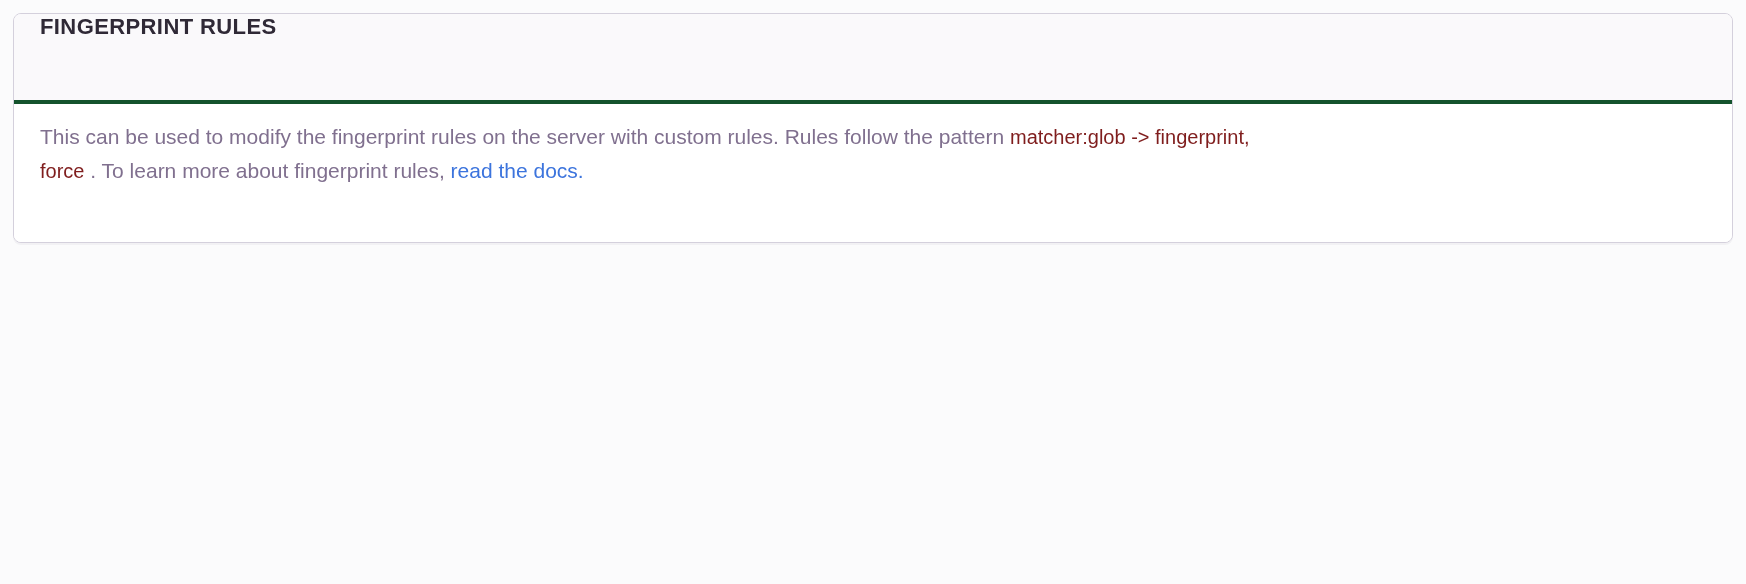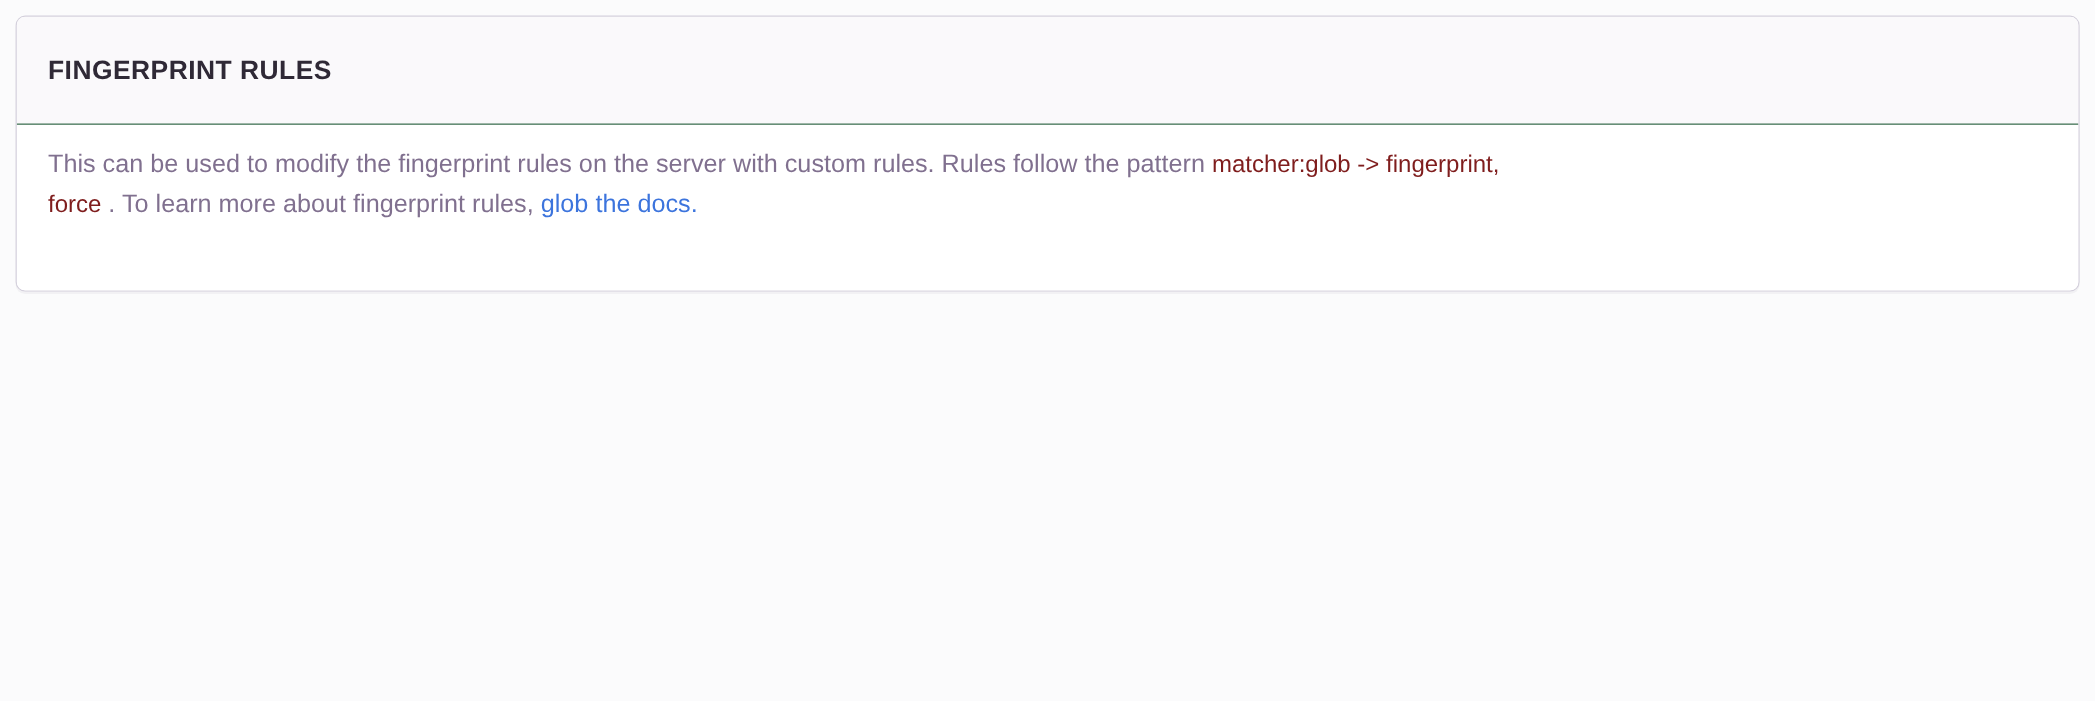--- a/index.html
+++ b/index.html
@@ -16,25 +16,24 @@
     top: 13px;
     width: 1720px;
     border: 1px solid #d4d0dc;
     border-radius: 8px;
     background: #ffffff;
     overflow: hidden;
     box-shadow: 0 2px 0 rgba(37, 11, 54, 0.04);
   }
   .panel-header {
     display: flex;
-    align-items: center;
     height: 90px;
     padding: 0 26px;
     background: #faf9fb;
-    border-bottom: 1px solid #14532d;
+    border-bottom: 4px solid #14532d;
   }
   .panel-title {
     font-size: 22px;
     font-weight: 700;
     letter-spacing: 0.4px;
     color: #2f2936;
     text-transform: uppercase;
   }
   .panel-body {
     padding: 16px 26px 32px 26px;
@@ -87,17 +86,17 @@
 </style>
 </head>
 <body>
 
 <section class="panel">
   <header class="panel-header">
     <h2 class="panel-title">FINGERPRINT RULES</h2>
   </header>
 
   <div class="panel-body">
-    <p class="description"><span>This can be used to modify the fingerprint rules on the server with custom rules. Rules follow the pattern </span><code>matcher:glob -&gt; fingerprint,</code><br><code>force</code><span> . To learn more about fingerprint rules, </span><a href="#" class="docs-link">glob the docs.</a></p>
+    <p class="description"><span>This can be used to modify the fingerprint rules on the server with custom rules. Rules follow the pattern </span><code>matcher:glob -&gt; fingerprint,</code><br><code>force</code><span> . To learn more about fingerprint rules, </span><a href="#" class="docs-link">read the docs.</a></p>
 
 
   </div>
 </section>
 
 </body></html>

